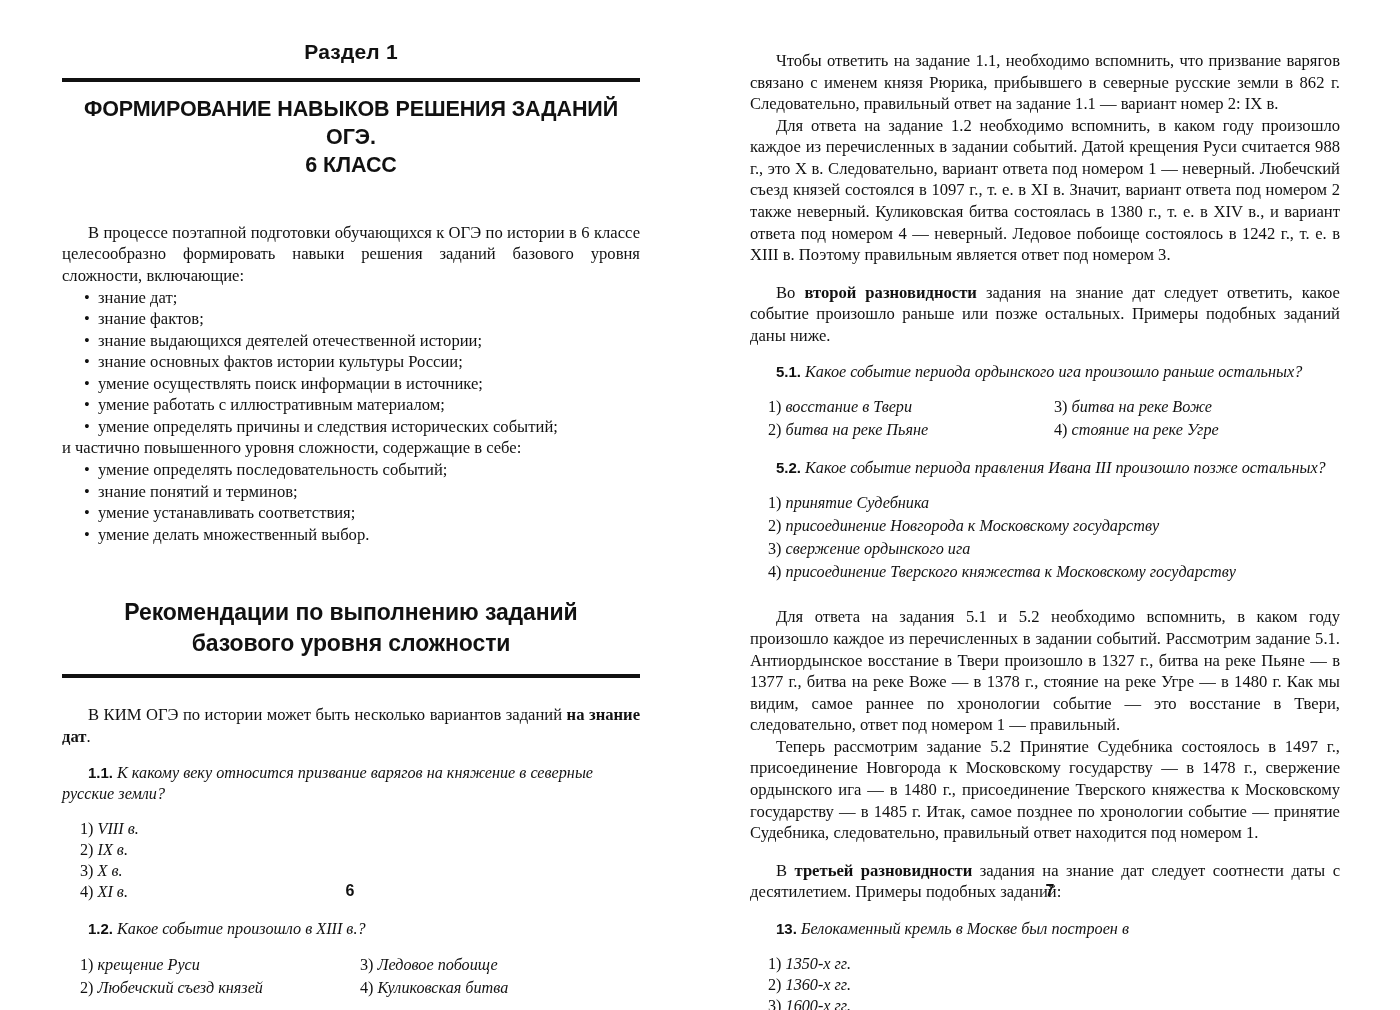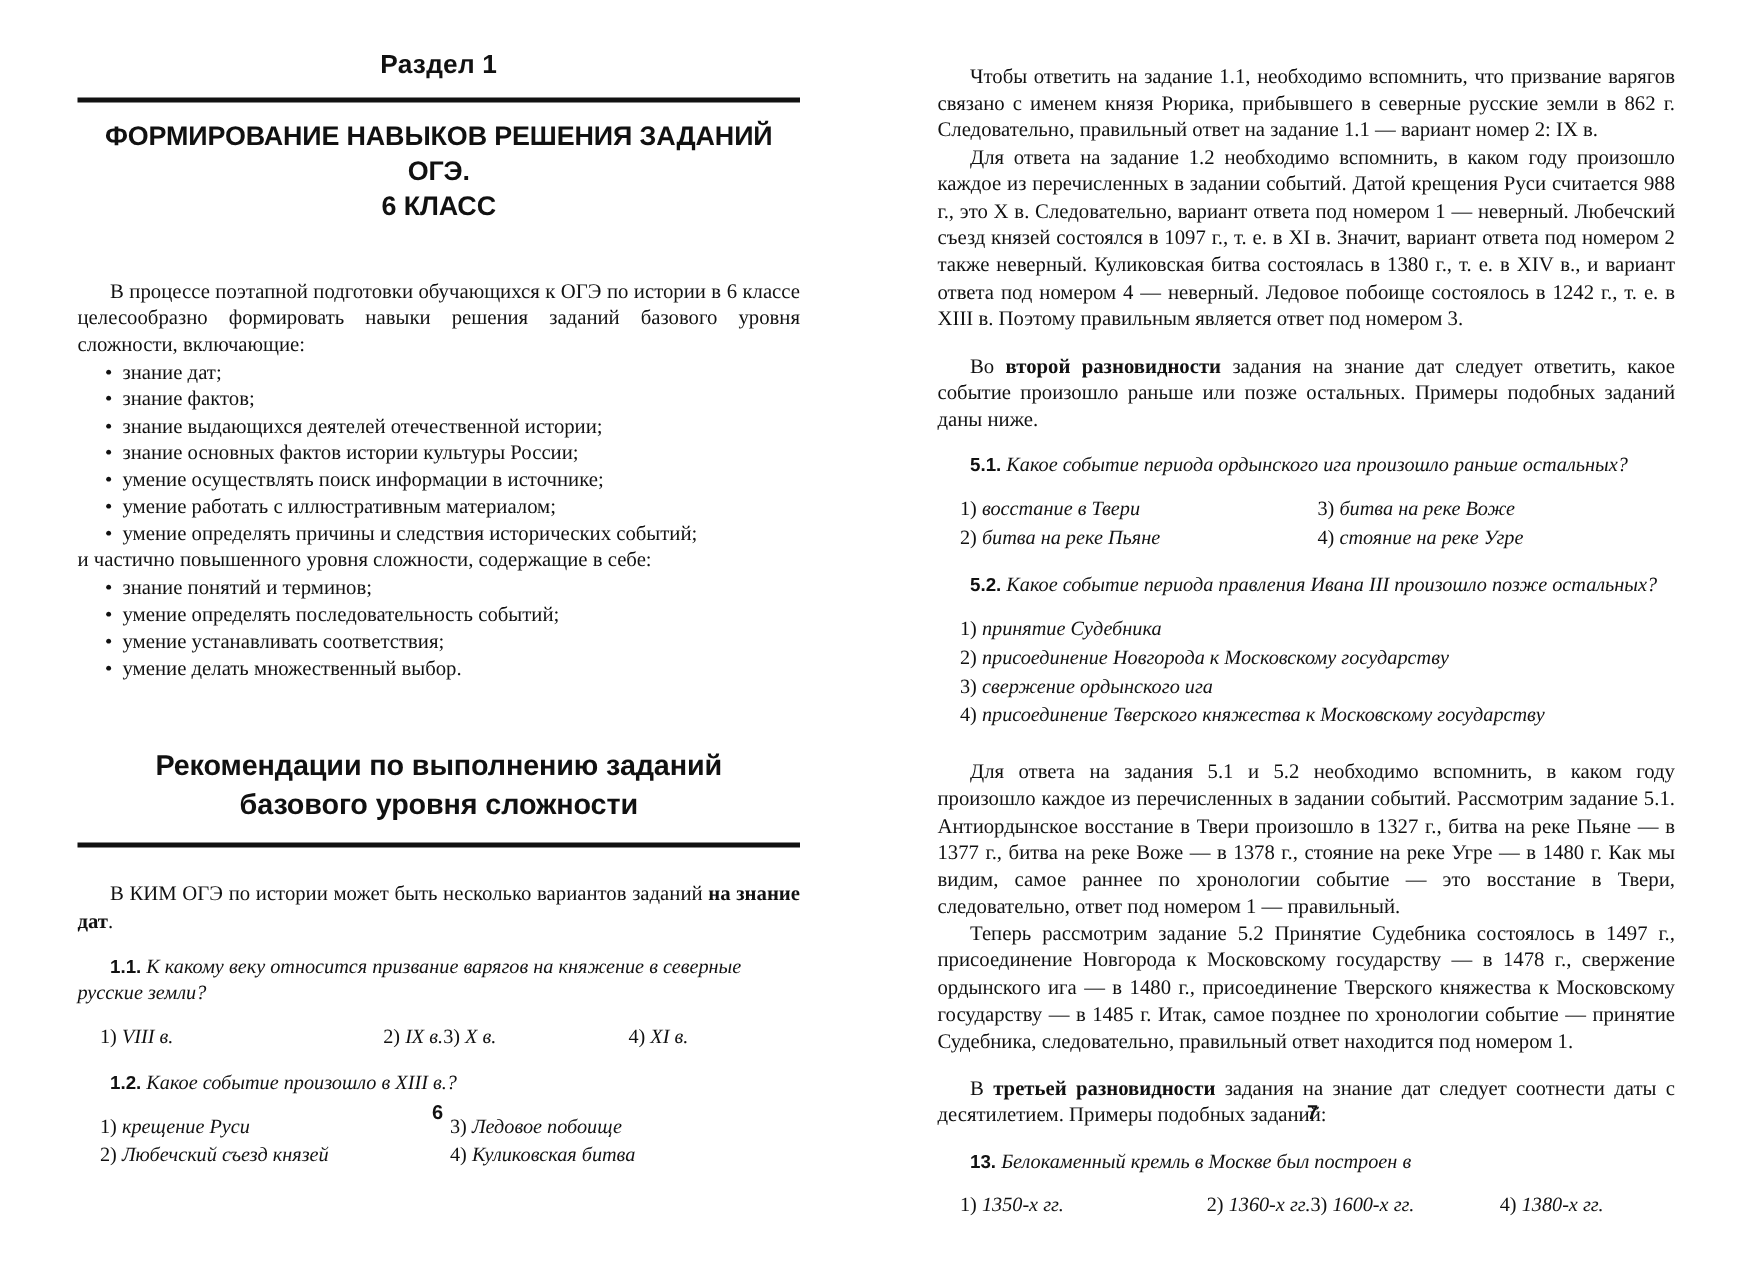--- a/index.html
+++ b/index.html
@@ -137,31 +137,32 @@
     font-size: 15px;
   }
   .question-stem .qtext {
     font-style: italic;
   }
 
   .options-row {
     display: flex;
     margin-top: 14px;
     padding-left: 18px;
+    flex-direction: column;
   }
   .options-row .opt {
     font-size: 16.2px;
     font-style: italic;
     line-height: 1.30;
     white-space: nowrap;
   }
   .options-row .opt .onum { font-style: normal; }
   .options-row.four .opt { width: 25%; }
   .options-row.four.spread-wide .opt:nth-child(1) { width: 24%; }
-  .options-row.four.spread-wide .opt:nth-child(2) { width: 26%; text-align: right; }
+  .options-row.four.spread-wide .opt:nth-child(2) { width: 26%; }
   .options-row.four.spread-wide .opt:nth-child(3) { width: 27%; }
 
   .options-grid {
     display: flex;
     margin-top: 13px;
     padding-left: 18px;
   }
   .options-grid .ocol { width: 50%; }
   .options-grid .opt {
     font-size: 16.2px;
@@ -218,22 +219,22 @@
         <li>знание выдающихся деятелей отечественной истории;</li>
         <li>знание основных фактов истории культуры России;</li>
         <li>умение осуществлять поиск информации в источнике;</li>
         <li>умение работать с иллюстративным материалом;</li>
         <li>умение определять причины и следствия исторических событий;</li>
       </ul>
 
       <p class="list-tail">и частично повышенного уровня сложности, содержащие в себе:</p>
 
       <ul class="bullets">
+        <li>умение определять последовательность событий;</li>
         <li>знание понятий и терминов;</li>
-        <li>умение определять последовательность событий;</li>
         <li>умение устанавливать соответствия;</li>
         <li>умение делать множественный выбор.</li>
       </ul>
 
       <div class="block-heading" style="margin-top:52px;">
         <span>Рекомендации по выполнению заданий</span>
         <span class="line2">базового уровня сложности</span>
       </div>
 
       <div class="rule rule-thin"></div>

